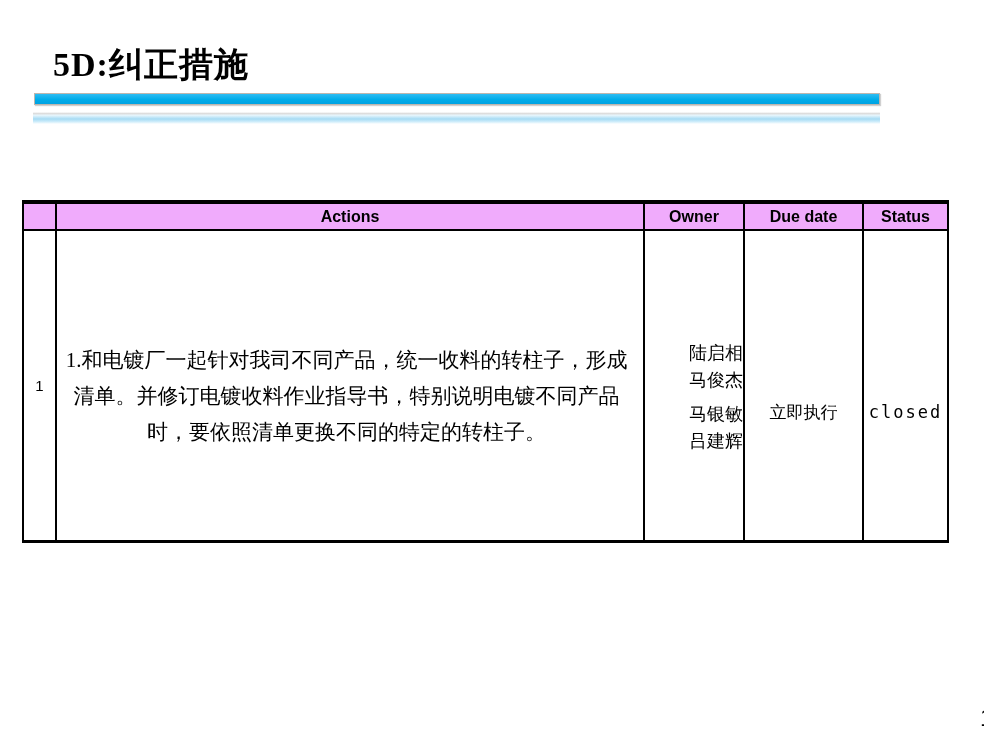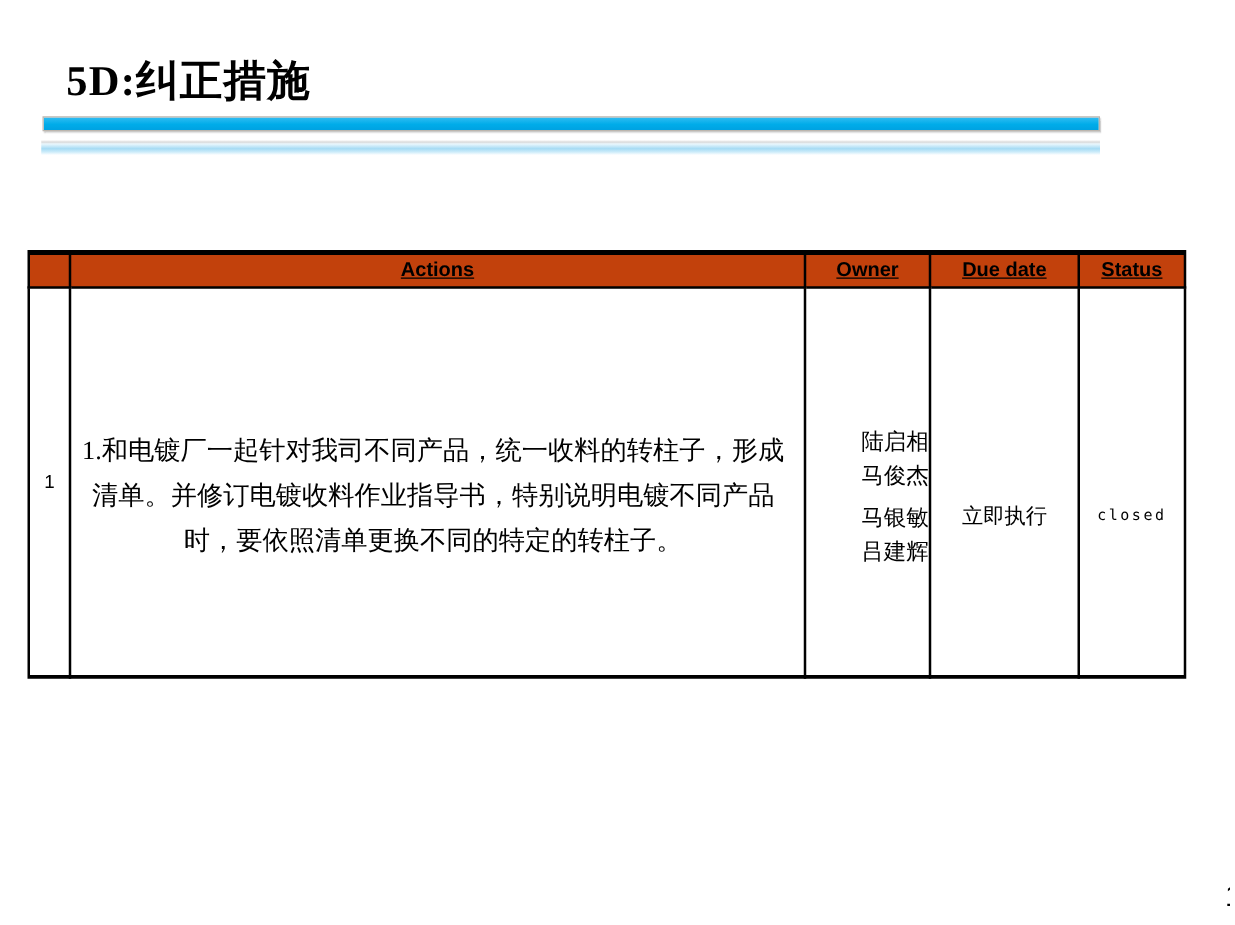--- a/index.html
+++ b/index.html
@@ -85,22 +85,21 @@
   th.col-status { width: 85px;  }
 
   table.actions-table thead th {
     height: 28px;
     font-family: "Liberation Sans", sans-serif;
     font-weight: bold;
     font-size: 16px;
     text-align: center;
     vertical-align: middle;
     color: #000000;
-    background: #c2410c;
-    text-decoration: underline;
+    background: #f0abfc;
   }
 
   table.actions-table tbody td {
     height: 311px;
     vertical-align: middle;
     text-align: center;
     background: #ffffff;
   }
 
   td.cell-no {
@@ -129,21 +128,21 @@
   td.cell-due .due-text {
     display: inline-block;
     transform: translateY(27px);
     font-size: 17px;
   }
 
   td.cell-status .status-text {
     display: inline-block;
     transform: translateY(27px);
     font-family: "DejaVu Sans Mono", "Liberation Mono", monospace;
-    font-size: 12px;
+    font-size: 17px;
     letter-spacing: 2px;
   }
 
   .page-number {
     position: absolute;
     left: 980px;
     top: 704px;
     font-size: 24px;
     color: #000000;
   }

